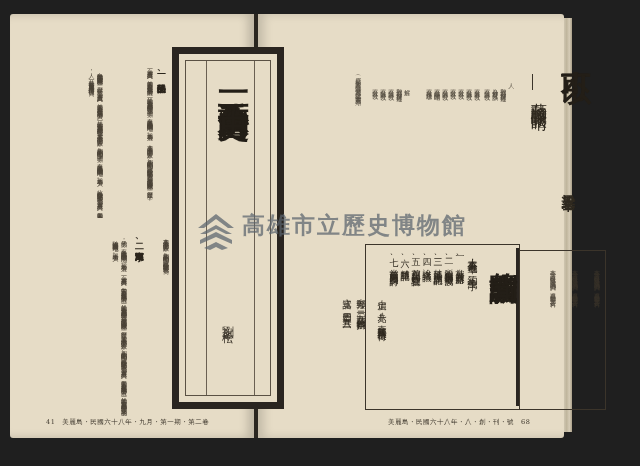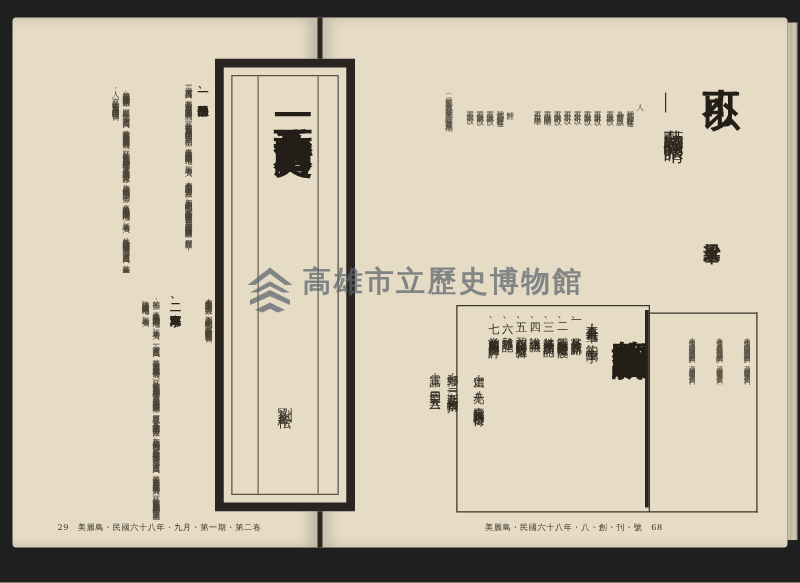--- a/index.html
+++ b/index.html
@@ -1,20 +1,20 @@
 <!DOCTYPE html>
 <html><head>
 <meta charset="utf-8">
 <style>
   html,body{margin:0;padding:0;}
   body{width:640px;height:466px;background:#1f1f1f;position:relative;overflow:hidden;font-family:"DejaVu Serif",serif;}
   .spread{position:absolute;left:10px;top:14px;width:614px;height:440px;}
   .page{position:absolute;top:0;height:424px;background:#e6dcc6;}
   .page.left{left:0;width:246px;border-radius:3px 0 0 3px;box-shadow:inset -8px 0 10px rgba(0,0,0,.18);}
-  .page.right{left:246px;width:374px;border-radius:0 3px 3px 0;box-shadow:inset 8px 0 10px rgba(0,0,0,.15);}
+  .page.right{left:246px;width:308px;border-radius:0 3px 3px 0;box-shadow:inset 8px 0 10px rgba(0,0,0,.15);}
   .spine{position:absolute;left:244px;top:0;width:4px;height:424px;background:#2a2620;}
   .page-edge{position:absolute;right:-8px;top:4px;width:8px;height:414px;background:linear-gradient(90deg,#cfc6b0,#bfb59c,#d6ccb6,#aaa08a);}
   .vcol{position:absolute;writing-mode:vertical-rl;color:#3b342a;line-height:1.05;}
   .tiny{font-size:6px;letter-spacing:1px;opacity:.85;}
   .body-text{font-size:6px;color:#4a4236;letter-spacing:0.6px;line-height:8.4px;}
   .heading-small{font-size:9px;font-weight:bold;color:#2b251c;}
   
   .title-box{position:absolute;left:172px;top:47px;width:112px;height:362px;border:7px solid #2a2520;box-sizing:border-box;background:#e6dcc6;}
   .title-inner{position:absolute;left:6px;top:6px;right:6px;bottom:6px;border:1px solid #5a5144;}
   .title-rule{position:absolute;top:0;bottom:0;width:1px;background:#6a6052;}
@@ -67,21 +67,21 @@
     <div class="vcol body-text" style="left:18px;top:222px;height:180px;width:100px;overflow:hidden;">
       <span>的子孫，來自大陸東南沿海的閩粵兩地，稱為本省人。</span>
       <span>台灣一千八百萬人口，其中三四百萬左右是大陸來台的外省人，其餘一千四五百萬人則是早期移民後裔</span>
       <span>台灣先民從大陸渡海來台開墾，歷經艱辛</span>
       <span>本省人又分閩南人與客家人，加上少數的山地同胞</span>
       <span>此外尚有少數的平埔族人後裔</span>
       <span>台灣一千八百萬人口，其中三四百萬左右是大陸來台的外省人，其餘一千四五百萬人則是早期移民後裔</span>
       <span>的子孫，來自大陸東南沿海的閩粵兩地，稱為本省人。</span>
     </div>
 
-    <div class="footer" style="left:36px;top:404px;">29　美麗島・民國六十八年・九月・第一期・第二卷</div>
+    <div class="footer" style="left:36px;top:404px;">41　美麗島・民國六十八年・九月・第一期・第二卷</div>
   </div>
 
   <div class="page right">
     <div class="page-edge"></div>
     <div class="footer" style="left:132px;top:404px;">美麗島・民國六十八年・八・創・刊・號　68</div>
   </div>
 
   <div class="spine"></div>
 </div>
 

